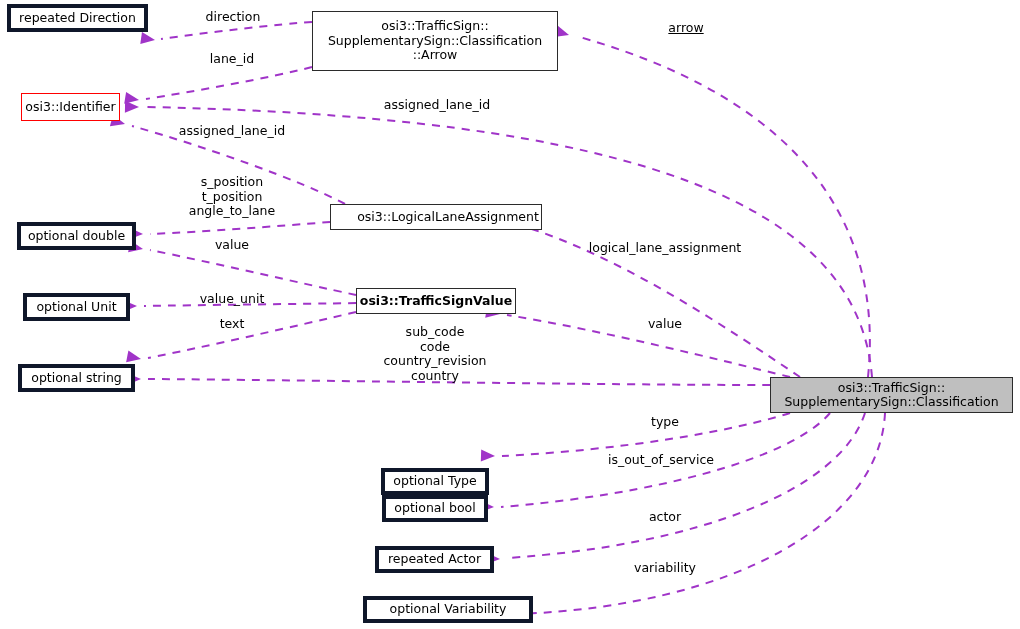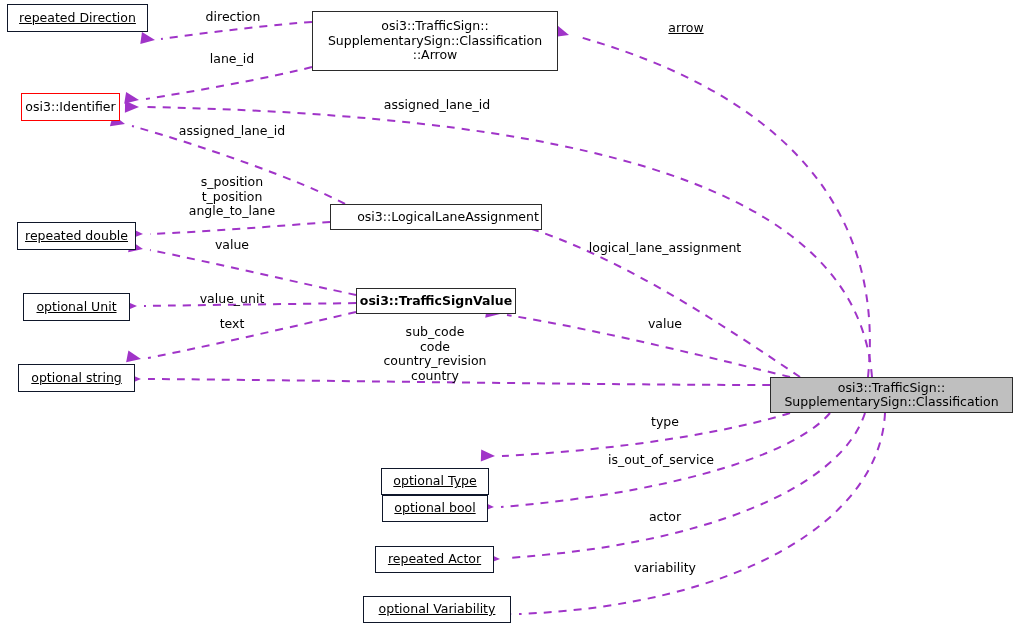--- a/index.html
+++ b/index.html
@@ -31,23 +31,22 @@
     align-items: center;
     justify-content: center;
     text-align: center;
     font-size: 12.5px;
     line-height: 14.5px;
     color: #000000;
     background: #ffffff;
     white-space: pre;
   }
   .node.plain {
-    border: 1px solid #0f172a;
+    border: 4px solid #0f172a;
     padding: 0 24px;
-    text-decoration: underline;
   }
   .node.klass {
     border: 1px solid #2b2b2b;
     padding: 0 8px;
   }
   .node.highlight {
     border: 1px solid #2b2b2b;
     background: #bfbfbf;
     padding: 0 8px;
   }
@@ -136,31 +135,31 @@
         <path d="M 0,0 L 14,-6 L 14,6 Z" fill="#a034c8" transform="translate(512,614) rotate(181)"></path>
       </g>
     </svg>
 
   <div id="node-layer">
       <div class="node plain" style="left: 7px; top: 4px; width: 141px; height: 28px;">repeated Direction</div>
       <div class="node klass" style="left: 312px; top: 11px; width: 246px; height: 60px;">osi3::TrafficSign::
 SupplementarySign::Classification
 ::Arrow</div>
       <div class="node redborder" style="left: 21px; top: 93px; width: 99px; height: 28px;">osi3::Identifier</div>
-      <div class="node plain" style="left: 17px; top: 222px; width: 119px; height: 28px;">repeated double</div>
+      <div class="node plain" style="left: 17px; top: 222px; width: 119px; height: 28px;">optional double</div>
       <div class="node klass" style="left: 330px; top: 204px; width: 212px; height: 26px; padding-left: 32px;">osi3::LogicalLaneAssignment</div>
       <div class="node plain" style="left: 23px; top: 293px; width: 107px; height: 28px;">optional Unit</div>
       <div class="node klass" style="left: 356px; top: 288px; width: 160px; height: 26px; font-weight: bold;">osi3::TrafficSignValue</div>
       <div class="node plain" style="left: 18px; top: 364px; width: 117px; height: 28px;">optional string</div>
       <div class="node highlight" style="left: 770px; top: 377px; width: 243px; height: 36px;">osi3::TrafficSign::
 SupplementarySign::Classification</div>
       <div class="node plain" style="left: 381px; top: 444px; width: 108px; height: 27px; margin-top: 24px;">optional Type</div>
       <div class="node plain" style="left: 382px; top: 495px; width: 106px; height: 27px;">optional bool</div>
       <div class="node plain" style="left: 375px; top: 546px; width: 119px; height: 27px;">repeated Actor</div>
-      <div class="node plain" style="left: 363px; top: 596px; width: 148px; height: 27px;">optional Variability</div>
+      <div class="node plain" style="left: 363px; top: 596px; width: 170px; height: 27px;">optional Variability</div>
     </div>
   <div id="label-layer">
       <div class="edge-label" style="left: 233px; top: 10px;">direction</div>
       <div class="edge-label" style="left: 686px; top: 21px; text-decoration: underline;">arrow</div>
       <div class="edge-label" style="left: 232px; top: 52px;">lane_id</div>
       <div class="edge-label" style="left: 437px; top: 98px;">assigned_lane_id</div>
       <div class="edge-label" style="left: 232px; top: 124px;">assigned_lane_id</div>
       <div class="edge-label" style="left: 232px; top: 175px;">s_position
 t_position
 angle_to_lane</div>

